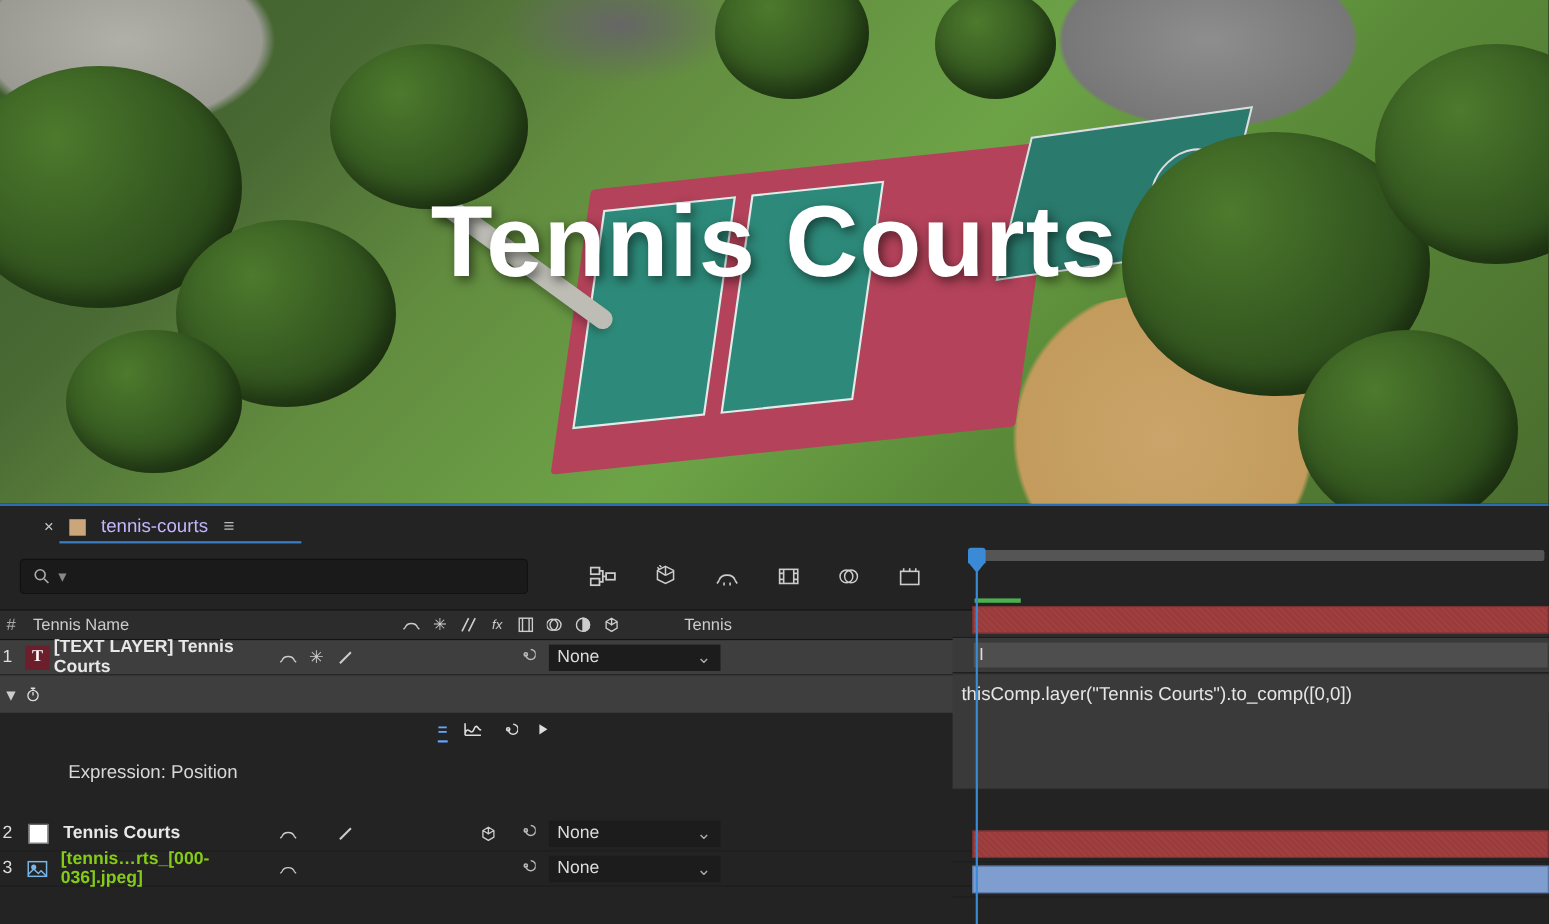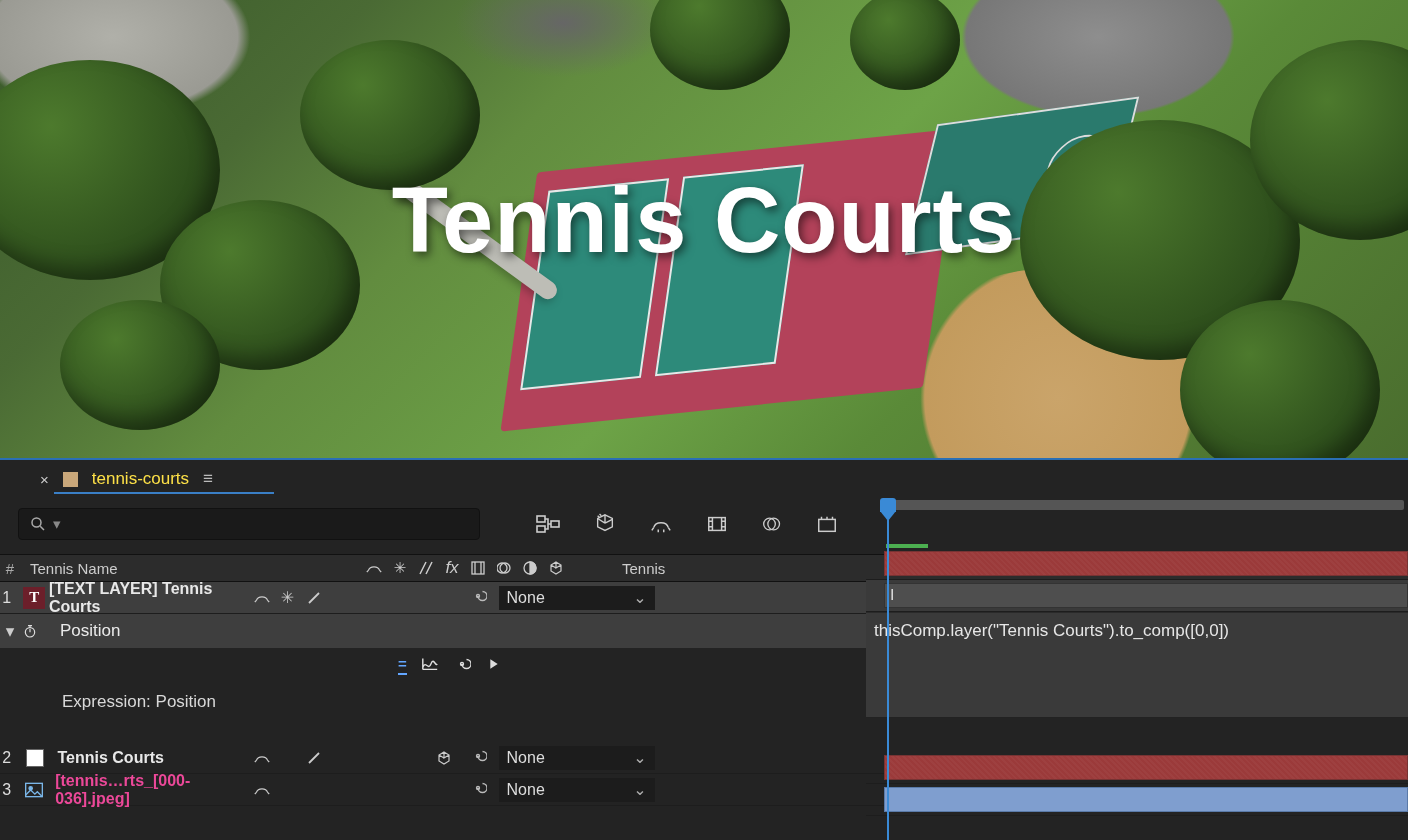--- a/index.html
+++ b/index.html
@@ -44,21 +44,21 @@
   transform:rotate(36deg); border-radius:10px; box-shadow:0 4px 8px rgba(0,0,0,.25);}
 .overlay-text { position:absolute; left:50%; top:48%; transform:translate(-50%,-50%);
   font-size:92px; font-weight:700; color:#fff; letter-spacing:1px;
   text-shadow:3px 4px 10px rgba(0,0,0,.55); font-family:Arial,Helvetica,sans-serif; white-space:nowrap;}
 
 
 .panel { background:#232323; height:380px; }
 .tab-row { display:flex; align-items:center; height:32px; padding:6px 18px 0 40px; gap:14px; }
 .close-x { color:#ccc; font-size:15px; cursor:pointer;}
 .comp-color { width:15px; height:15px; background:#c9a77a; }
-.tab-name { color:#fde047; font-size:17px; }
+.tab-name { color:#c4b5fd; font-size:17px; }
 .tab-menu { color:#bbb; font-size:17px; letter-spacing:2px;}
 .tab-underline{height:2px;background:#3a7fc6;width:220px;margin-left:54px;}
 
 .tool-row { display:flex; align-items:center; height:60px; padding:0 18px; gap:28px; }
 .search { width:462px; height:32px; background:#1a1a1a; border:1px solid #111; border-radius:4px;
   display:flex; align-items:center; padding:0 10px; color:#999;}
 .search svg{margin-right:6px}
 .tool-icons { display:flex; gap:34px; margin-left:28px; }
 .tool-icons .ti { color:#bdbdbd; display:flex; align-items:center; }
 
@@ -70,21 +70,21 @@
 .col-parent{width:258px;padding-left:14px}
 
 .row { display:flex; height:32px; align-items:center; border-bottom:1px solid #1d1d1d; font-size:16px;}
 .row.sel{background:#3e3e3e}
 .row .col-idx{color:#ddd}
 .type-ico{width:24px;height:22px;display:inline-flex;align-items:center;justify-content:center;margin-right:4px}
 .T{background:#6c1f2a;color:#fff;font-weight:700;font-family:Georgia,serif;font-size:15px}
 .solid{width:18px;height:18px;background:#fff;border:1px solid #666}
 .img-ico{color:#7ab6e8}
 .layer-label{color:#e8e8e8;font-weight:600}
-.bracket{color:#ec4899;font-weight:700}
+.bracket{color:#84cc16;font-weight:700}
 .switch-cell{display:flex;gap:4px;align-items:center}
 .sw{width:22px;height:20px;display:flex;align-items:center;justify-content:center;color:#ccc}
 .parent-pick{display:flex;align-items:center;gap:12px;width:100%;}
 .spiral{color:#bbb}
 .parent-dd{display:flex;align-items:center;justify-content:space-between;background:#1c1c1c;width:156px;height:24px;padding:0 8px;color:#ddd}
 .chev{color:#aaa}
 
 .prop-row{display:flex;height:34px;align-items:center;font-size:17px}
 .prop-row.sel{background:#3e3e3e}
 .tw{width:20px;text-align:center;color:#ccc}
@@ -228,21 +228,21 @@
           <svg width="16" height="14" viewBox="0 0 20 16" stroke="#ccc" fill="none" stroke-width="1.5">
             <path d="M3 11c2-6 12-6 14 0M3 11l-2 2M17 11l2 2"></path>
           </svg>
         </span>
       <span class="hi">✳</span>
       <span class="hi">
           <svg width="14" height="14" stroke="#ccc" stroke-width="1.5">
             <path d="M1 13L7 1M7 13L13 1"></path>
           </svg>
         </span>
-      <span class="hi" style="font-style:italic;font-size:17px">fx</span>
+      <span class="hi" style="font-style:italic;font-size:12px">fx</span>
       <span class="hi">
           <svg width="14" height="14" stroke="#ccc" fill="none" stroke-width="1.3">
             <rect x="1" y="1" width="12" height="12"></rect>
             <path d="M4 1v12M10 1v12"></path>
           </svg>
         </span>
       <span class="hi">
           <svg width="14" height="14" stroke="#ccc" fill="none" stroke-width="1.3">
             <circle cx="8" cy="7" r="5"></circle>
             <circle cx="5" cy="7" r="5"></circle>
@@ -306,21 +306,20 @@
   </div>
 
   <div class="prop-row sel">
     <span class="tw">▾</span>
     <span class="stop">
         <svg width="16" height="16" viewBox="0 0 24 24" stroke="#ddd" fill="none" stroke-width="1.8">
           <circle cx="12" cy="14" r="7"></circle>
           <path d="M12 14V9M9 4h6M12 4v3"></path>
         </svg>
       </span>
-    <span class="prop-name">Position</span>
   </div>
 
   <div class="expr-row">
     <div class="expr-icons">
       <span class="eq">=</span>
       <span><svg width="18" height="16" viewBox="0 0 20 16" stroke="#ddd" fill="none" stroke-width="1.6">
             <path d="M2 14V2M2 14h16M2 12c3-9 6 4 9-4s5 3 7 0"></path>
           </svg></span>
       <span><svg width="18" height="18" viewBox="0 0 24 24" stroke="#ddd" fill="none" stroke-width="1.8">
             <path d="M12 12m-2 0a2 2 0 104 0 2 2 0 10-4 0M12 12a6 6 0 106-6"></path>

